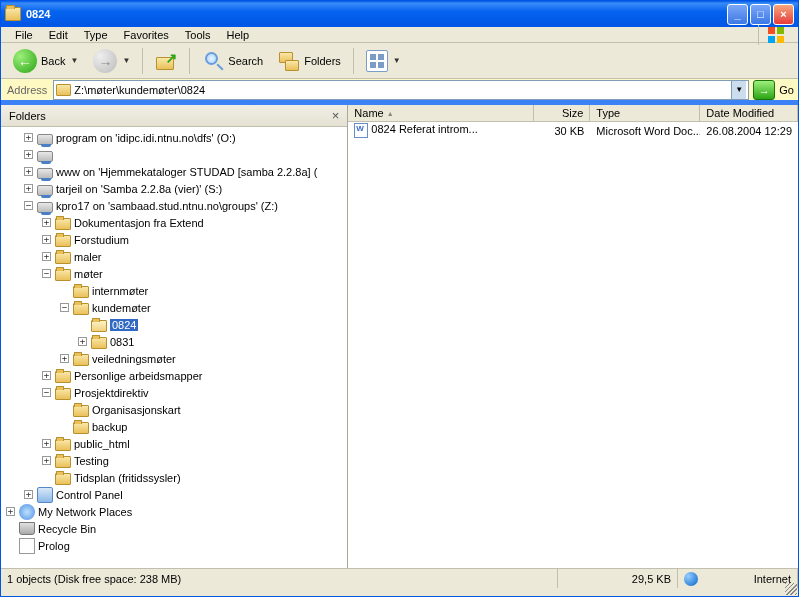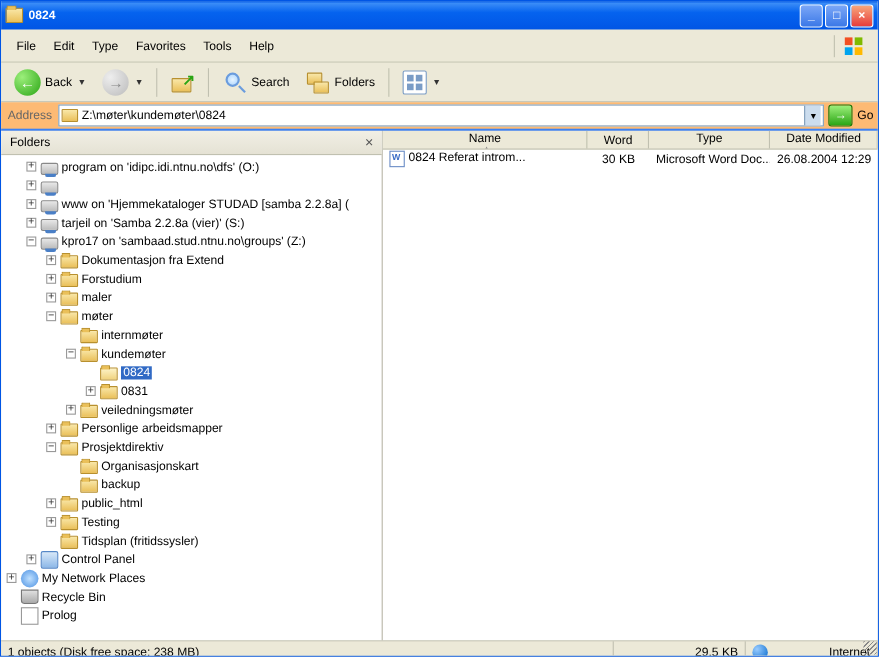--- a/index.html
+++ b/index.html
@@ -4,21 +4,21 @@
 <style>
 * { box-sizing: border-box; margin: 0; padding: 0; font-family: Tahoma, sans-serif; font-size: 11px; }
 body { background: #ece9d8; width: 799px; height: 597px; overflow: hidden; border: 1px solid #0055e5; }
 .titlebar { background: linear-gradient(#0058e6, #3a8cf7 8%, #0563ef 40%, #0055e5); height: 26px; display: flex; align-items: center; padding: 0 4px; color: #fff; }
 .titlebar .folder-icon { width: 16px; height: 14px; background: linear-gradient(#f9e7a8,#eac05a); border:1px solid #b8902e; border-radius: 1px; margin-right: 5px; position:relative; }
 .titlebar .folder-icon:before{content:"";position:absolute;top:-3px;left:0;width:7px;height:3px;background:#eac05a;border:1px solid #b8902e;border-bottom:none;border-radius:1px 1px 0 0;}
 .titlebar .title { font-weight: bold; flex: 1; }
 .winbtns { display: flex; gap: 2px; }
 .winbtn { width: 21px; height: 21px; background: linear-gradient(#7ba7f7,#3b78e7); border: 1px solid #fff; border-radius: 3px; display:flex;align-items:center;justify-content:center;color:#fff;font-weight:bold; }
 .winbtn.close { background: linear-gradient(#f7a77b,#e73b3b); }
-.menubar { background:#ece9d8; height: 30px; display:flex; align-items:center; padding: 0 6px; border-bottom: 1px solid #c0c0b0; }
+.menubar { background:#ece9d8; height: 16px; display:flex; align-items:center; padding: 0 6px; border-bottom: 1px solid #c0c0b0; }
 .menubar .menu { padding: 3px 8px; cursor:default; }
 .menubar .flag { margin-left:auto; width: 34px; height:20px; border-left:1px solid #c0c0b0; display:flex;align-items:center;justify-content:center; }
 .flag svg{width:18px;height:18px;}
 .toolbar { background:#ece9d8; height: 36px; display:flex; align-items:center; padding:0 6px; border-bottom:1px solid #c0c0b0; gap:3px;}
 .tbtn { display:flex; align-items:center; gap:4px; padding: 3px 5px; border:1px solid transparent; border-radius:3px; }
 .circle { width:24px;height:24px;border-radius:50%; display:flex;align-items:center;justify-content:center; }
 .circle.green{background:radial-gradient(circle at 30% 30%, #9cef7b,#2aa514);}
 .circle.grey{background:radial-gradient(circle at 30% 30%, #eee,#bbb);}
 .circle .arrow{color:#fff;font-size:14px;font-weight:bold;}
 .dd{font-size:8px;color:#333;margin-left:1px;}
@@ -28,21 +28,21 @@
 .ticon.folder-up .a{position:absolute;top:0;right:0;color:#2aa514;font-size:14px;font-weight:bold;}
 .ticon.search{}
 .ticon.search .m{width:13px;height:13px;border:2px solid #6a9cde;border-radius:50%;position:absolute;top:2px;left:3px;background:radial-gradient(#e8f4ff,#a8d4ff);}
 .ticon.search .h{position:absolute;width:2px;height:8px;background:#6a9cde;bottom:1px;right:3px;transform:rotate(-45deg);}
 .ticon.folders .f1,.ticon.folders .f2{width:14px;height:11px;background:linear-gradient(#f9e7a8,#eac05a);border:1px solid #b8902e;border-radius:1px;position:absolute;}
 .ticon.folders .f1{top:2px;left:1px;}
 .ticon.folders .f2{bottom:1px;right:1px;}
 .ticon.views{border:1px solid #7a9cc6;border-radius:2px;background:#fff;}
 .ticon.views .g{position:absolute;inset:3px;display:grid;grid-template-columns:1fr 1fr;grid-template-rows:1fr 1fr;gap:2px;}
 .ticon.views .g div{background:#7a9cc6;}
-.addressbar{background:#fdba74;height:26px;display:flex;align-items:center;padding:0 4px;border-bottom:2px solid #3b82f6;gap:4px;}
+.addressbar{background:#fef9c3;height:26px;display:flex;align-items:center;padding:0 4px;border-bottom:5px solid #3b82f6;gap:4px;}
 .addressbar .lbl{color:#666;padding:0 2px;}
 .addressbar .input{flex:1;height:20px;background:#fff;border:1px solid #7f9db9;display:flex;align-items:center;padding:0 2px;}
 .addressbar .input .fi{width:15px;height:12px;background:linear-gradient(#f9e7a8,#eac05a);border:1px solid #b8902e;border-radius:1px;margin-right:3px;}
 .addressbar .input .txt{flex:1;}
 .addressbar .input .ddw{width:15px;height:18px;background:#cde;border-left:1px solid #7f9db9;display:flex;align-items:center;justify-content:center;font-size:8px;}
 .gobtn{width:22px;height:20px;background:linear-gradient(#9cef7b,#2aa514);border:1px solid #1a7508;border-radius:3px;display:flex;align-items:center;justify-content:center;color:#fff;font-weight:bold;}
 .body{display:flex;height:calc(100% - 26px - 24px - 36px - 26px - 20px);}
 .folders-pane{width:361px;background:#fff;border-right:1px solid #aca899;display:flex;flex-direction:column;}
 .folders-hdr{background:linear-gradient(#f1efe5,#e5e2d4);height:22px;display:flex;align-items:center;padding:0 8px;border-bottom:1px solid #c0c0b0;}
 .folders-hdr .t{flex:1;font-weight:normal;}
@@ -58,31 +58,31 @@
 .ic.folder{background:linear-gradient(#f9e7a8,#eac05a);border:1px solid #b8902e;border-radius:1px;height:12px;margin-top:2px;}
 .ic.folder:before{content:"";position:absolute;top:-3px;left:0;width:6px;height:3px;background:#eac05a;border:1px solid #b8902e;border-bottom:none;border-radius:1px 1px 0 0;}
 .ic.folder.open{background:linear-gradient(#fdf3c7,#f0d27e);}
 .ic.cpl{background:linear-gradient(#d8e8f8,#8db8e8);border:1px solid #5587c7;border-radius:2px;}
 .ic.net{background:radial-gradient(#bfe0ff,#4a90e2);border-radius:50%;}
 .ic.bin{background:linear-gradient(#e0e0e0,#aaa);border:1px solid #777;border-radius:0 0 3px 3px;height:13px;}
 .ic.prolog{background:#fff;border:1px solid #999;}
 .sel{background:#316ac5;color:#fff;padding:0 2px;}
 .content{flex:1;background:#fff;display:flex;flex-direction:column;}
 .cols{display:flex;background:#ece9d8;height:17px;border-bottom:1px solid #c0c0b0;}
-.col{border-right:1px solid #c0c0b0;padding:1px 6px;display:flex;align-items:center;overflow:hidden;flex-direction:column;}
+.col{border-right:1px solid #c0c0b0;padding:1px 6px;display:flex;align-items:center;overflow:hidden;}
 .col.name{width:186px;}
 .col.size{width:56px;justify-content:flex-end;}
 .col.type{width:110px;}
 .col.date{flex:1;}
 .sortarr{font-size:7px;color:#888;margin-left:3px;}
 .files{flex:1;}
 .filerow{display:flex;height:17px;align-items:center;}
 .filerow .c{padding:1px 6px;overflow:hidden;white-space:nowrap;}
 .filerow .name{width:186px;display:flex;align-items:flex-start;}
-.filerow .size{width:56px;text-align:center;}
+.filerow .size{width:56px;text-align:right;}
 .filerow .type{width:110px;}
 .filerow .date{flex:1;}
 .docicon{width:14px;height:15px;background:#fff;border:1px solid #6a8cc6;margin-right:3px;position:relative;flex-shrink:0;}
 .docicon:before{content:"W";position:absolute;top:0;left:1px;font-size:8px;font-weight:bold;color:#3a6cc6;}
 .statusbar{height:20px;background:#ece9d8;border-top:1px solid #c0c0b0;display:flex;align-items:center;}
 .statusbar .cell{border-right:1px solid #c0c0b0;padding:1px 6px;height:100%;display:flex;align-items:center;}
 .statusbar .c1{flex:1;}
 .statusbar .c2{width:120px;justify-content:flex-end;}
 .statusbar .c3{width:120px;justify-content:space-between;}
 .globe{width:14px;height:14px;background:radial-gradient(circle at 30% 30%,#9cf,#06c);border-radius:50%;margin-right:4px;}
@@ -360,21 +360,21 @@
     </div>
   </div>
 
   <div class="content">
     <div class="cols">
       <div class="col name">
           <span>Name</span>
           <span class="sortarr">▲</span>
         </div>
       <div class="col size">
-          <span>Word</span>
+          <span>Size</span>
         </div>
       <div class="col type">
           <span>Type</span>
         </div>
       <div class="col date">
           <span>Date Modified</span>
         </div>
     </div>
     <div class="files">
       <div class="filerow">

